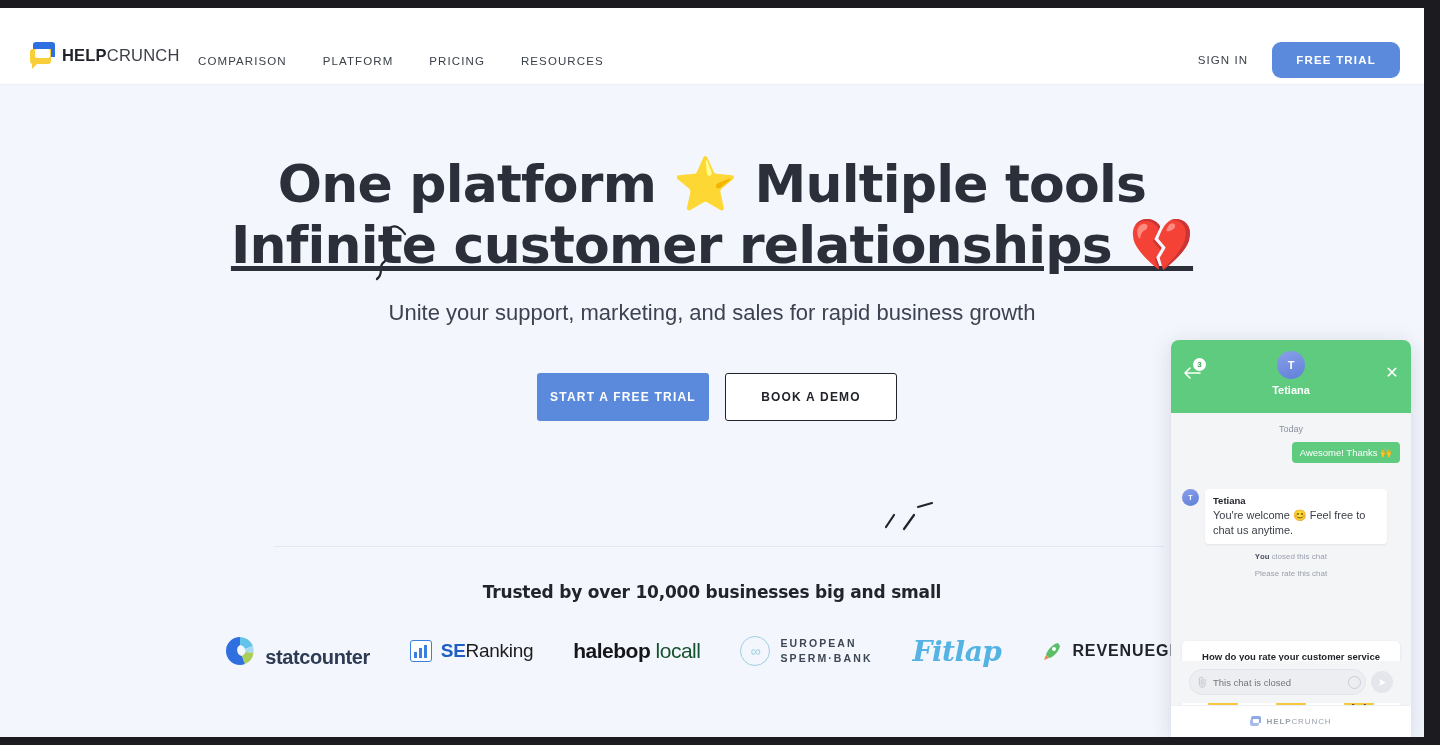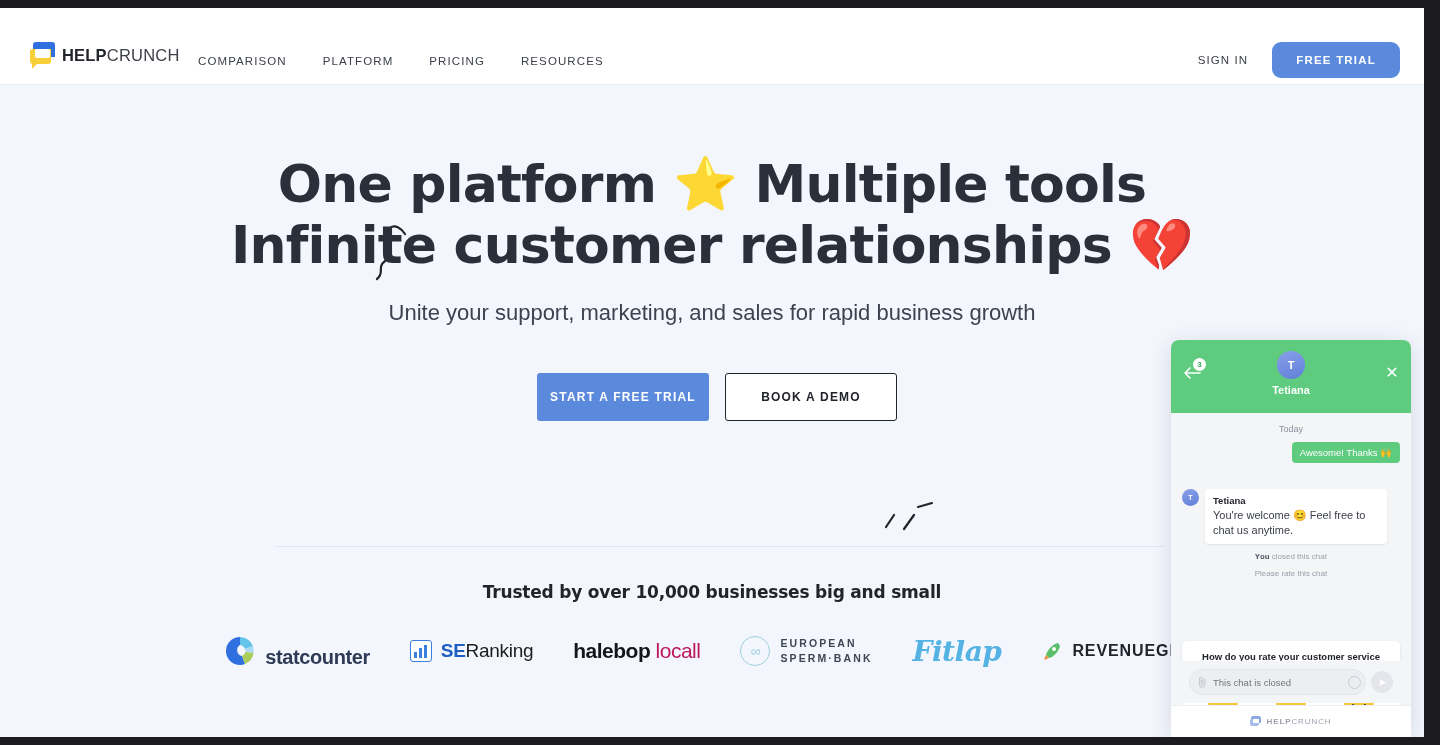--- a/index.html
+++ b/index.html
@@ -88,21 +88,21 @@
     width: 1424px; height: 652px;
     background: #f3f6fd;
   }
   .headline {
     position: absolute; left: 0; top: 72px; width: 1424px;
     text-align: center;
     font-size: 52px; font-weight: 800; line-height: 1.06;
     letter-spacing: -0.8px; color: #2b2f3a;
     font-family: "DejaVu Sans", sans-serif;
   }
-  .headline .l2 { display: block; margin-top: 6px; }
+  .headline .l2 { display: block; margin-top: 6px; text-decoration: underline; }
   .squiggle-left {
     position: absolute; left: 371px; top: 132px;
     width: 40px; height: 70px;
   }
   .subhead {
     position: absolute; left: 0; top: 215px; width: 1424px;
     text-align: center; font-size: 22px; color: #3d4250;
     font-weight: 400;
   }
   .cta-row {
@@ -152,21 +152,21 @@
   }
   .ser-icon i { position: absolute; bottom: 3px; background: #3b7fe0; display: block; }
   .ser-icon i:nth-child(1) { left: 3px; width: 3.5px; height: 6px; }
   .ser-icon i:nth-child(2) { left: 8px; width: 3.5px; height: 10px; }
   .ser-icon i:nth-child(3) { left: 13px; width: 3.5px; height: 13px; }
   .ser-text { font-size: 19px; color: #1d1d1d; letter-spacing: -0.3px; }
   .ser-text b { color: #1f5fc4; font-weight: 700; }
 
   .halebop { font-size: 21px; color: #15161a; letter-spacing: -0.5px; }
   .halebop b { font-weight: 700; }
-  .halebop span { font-weight: 400; color: #be185d; }
+  .halebop span { font-weight: 400; color: #14532d; }
 
   .esb-wrap { display: flex; align-items: center; gap: 10px; }
   .esb-emblem {
     width: 30px; height: 30px; border-radius: 50%;
     border: 1.4px solid #9fcfe0; position: relative;
   }
   .esb-emblem .inf {
     position: absolute; left: 50%; top: 50%;
     transform: translate(-50%,-50%);
     font-size: 14px; color: #9fcfe0;

